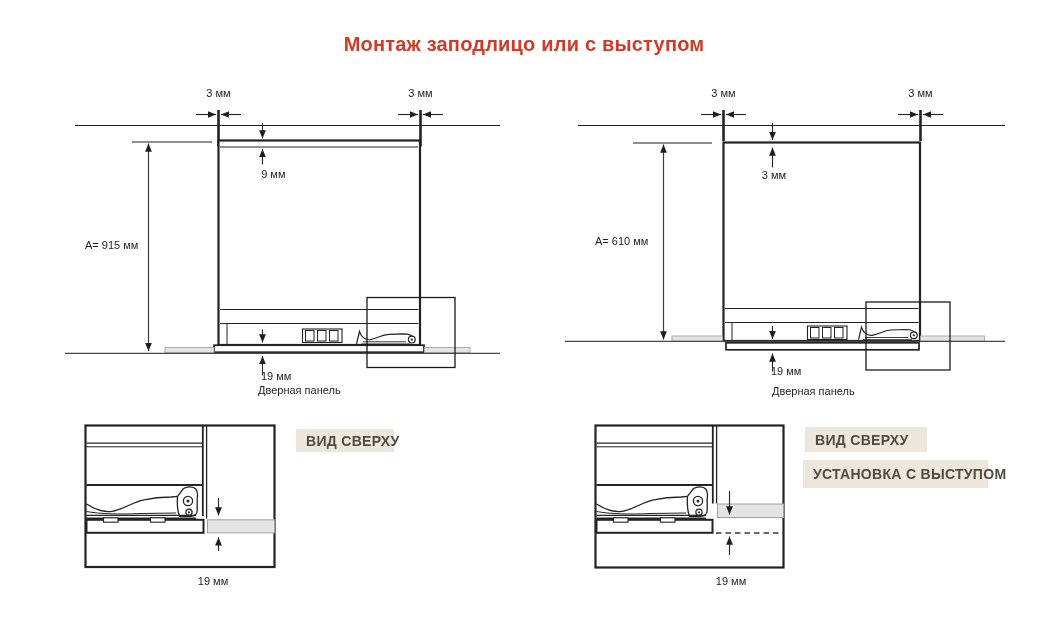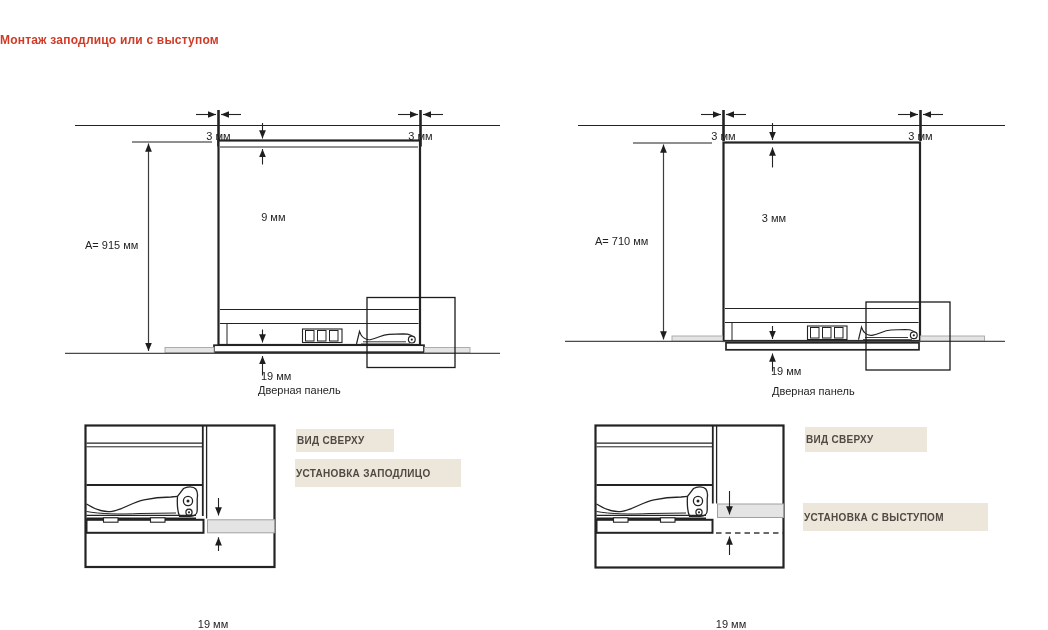--- a/index.html
+++ b/index.html
@@ -2,31 +2,31 @@
 <html style="--accent: #d13a26; --label_bg: #ece6db; --label_text: #4f4a43; --line: #232323; --gray_line: #8f8f8f; --panel_fill: #e4e4e4;"><head>
 <meta charset="utf-8">
 <style>
   html,body{margin:0;padding:0;background:#ffffff;}
   #canvas{
     position:relative;width:1048px;height:630px;background:#ffffff;
     font-family:"Liberation Sans",sans-serif;overflow:hidden;
   }
   #linework{position:absolute;left:0;top:0;}
   .title{
-    position:absolute;left:0;right:0;top:33px;text-align:left;
-    font-size:12px;font-weight:bold;color:var(--accent,#d13a26);letter-spacing:.2px;
+    position:absolute;left:0;right:0;top:33px;text-align:center;
+    font-size:20px;font-weight:bold;color:var(--accent,#d13a26);letter-spacing:.2px;
   }
   .dim{
     position:absolute;font-size:11px;color:#1f1f1f;line-height:1.15;white-space:nowrap;
   }
-  .dim.center{text-align:center;margin-top:43px;}
+  .dim.center{text-align:center;}
   .tag{
     position:absolute;background:var(--label_bg,#ece6db);color:var(--label_text,#4f4a43);
-    font-size:10px;font-weight:bold;letter-spacing:.3px;
-    display:flex;align-items:center;padding-left:1px;box-sizing:border-box;white-space:nowrap;
+    font-size:14px;font-weight:bold;letter-spacing:.3px;
+    display:flex;align-items:center;padding-left:10px;box-sizing:border-box;white-space:nowrap;
   }
 </style>
 </head>
 <body>
 
 <div id="canvas">
 
   <svg id="linework" width="1048" height="630" viewBox="0 0 1048 630">
     <defs>
       <marker id="ah" markerUnits="userSpaceOnUse" markerWidth="9" markerHeight="8" refX="8.2" refY="4" orient="auto-start-reverse">
@@ -191,25 +191,24 @@
   <div class="dim center" style="left:196.5px;top:86.5px;width:44px;">3 мм</div>
   <div class="dim center" style="left:398.5px;top:86.5px;width:44px;">3 мм</div>
   <div class="dim center" style="left:241.5px;top:167.5px;width:44px;text-align:right;">9 мм</div>
   <div class="dim" style="left:85px;top:239px;">A= 915 мм</div>
   <div class="dim" style="left:261px;top:370px;">19 мм</div>
   <div class="dim" style="left:258px;top:384px;">Дверная панель</div>
 
   <div class="dim center" style="left:701.5px;top:86.5px;width:44px;">3 мм</div>
   <div class="dim center" style="left:898.5px;top:86.5px;width:44px;">3 мм</div>
   <div class="dim center" style="left:752px;top:168.5px;width:44px;">3 мм</div>
-  <div class="dim" style="left:595px;top:235px;">A= 710 мм</div>
+  <div class="dim" style="left:595px;top:235px;">A= 610 мм</div>
   <div class="dim" style="left:771px;top:364.5px;">19 мм</div>
   <div class="dim" style="left:772px;top:384.5px;">Дверная панель</div>
 
   <div class="dim center" style="left:190px;top:575px;width:46px;">19 мм</div>
   <div class="dim center" style="left:708px;top:575px;width:46px;">19 мм</div>
 
   <div class="tag" style="left:296px;top:429px;width:98px;height:23px;">ВИД СВЕРХУ</div>
-  <div class="tag" style="left:295px;top:459px;width:166px;height:28px;">УСТАНОВКА ЗАПОДЛИЦО</div>
   <div class="tag" style="left:805px;top:427px;width:122px;height:25px;">ВИД СВЕРХУ</div>
-  <div class="tag" style="left:803px;top:460px;width:185px;height:28px;margin-top:43px;">УСТАНОВКА С ВЫСТУПОМ</div>
+  <div class="tag" style="left:803px;top:460px;width:185px;height:28px;">УСТАНОВКА С ВЫСТУПОМ</div>
 
 </div>
 
 </body></html>

